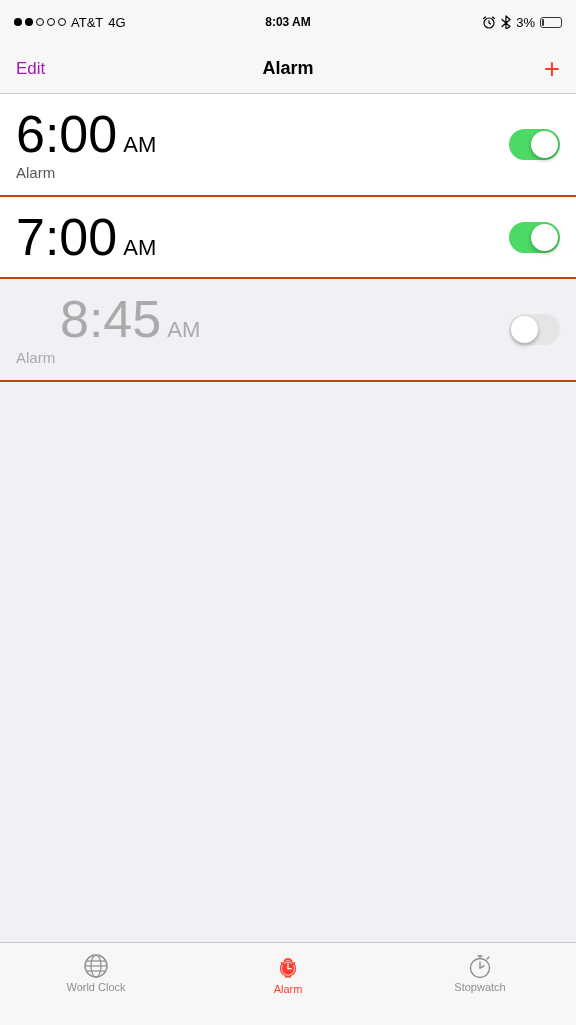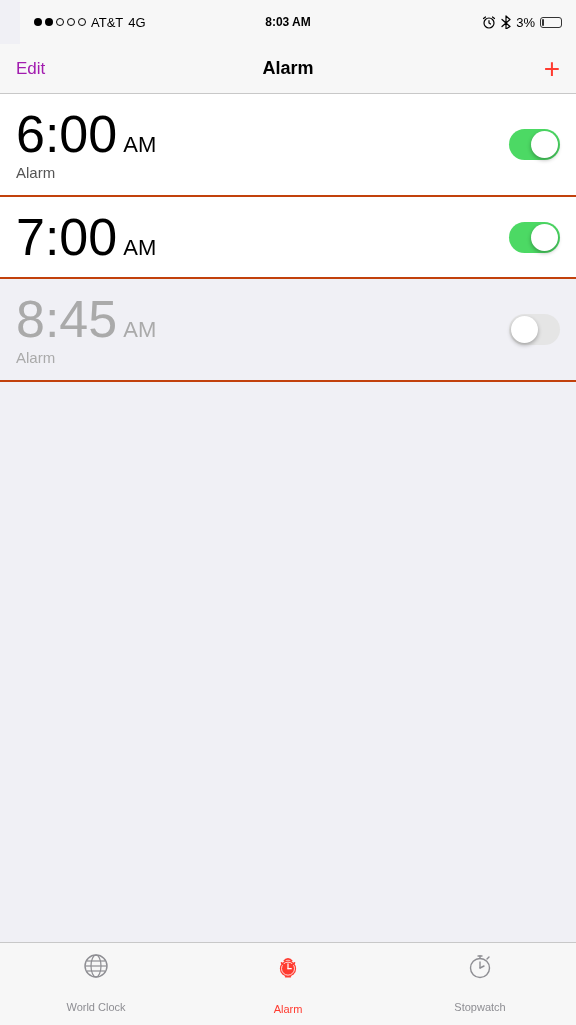--- a/index.html
+++ b/index.html
@@ -16,21 +16,20 @@
     
     .status-bar {
       height: 44px;
       background: #f7f7f7;
       display: flex;
       align-items: center;
       justify-content: space-between;
       padding: 0 14px;
       font-size: 13px;
       font-weight: 500;
-      margin-left: 20px;
     }
     .status-left {
       display: flex;
       align-items: center;
       gap: 5px;
     }
     .signal-dots {
       display: flex;
       gap: 3px;
       align-items: center;
@@ -140,20 +139,21 @@
       font-weight: 200;
       color: #000;
       line-height: 1;
       display: flex;
       align-items: baseline;
       gap: 6px;
     }
 
     .alarm-time.disabled-time {
       color: #aaa;
+      margin-left: 44px;
     }
 
     .alarm-ampm {
       font-size: 22px;
       font-weight: 300;
       color: #000;
     }
 
     .alarm-ampm.disabled-ampm {
       color: #aaa;
@@ -225,21 +225,21 @@
       display: flex;
       align-items: flex-start;
       padding-top: 8px;
     }
 
     .tab-item {
       flex: 1;
       display: flex;
       flex-direction: column;
       align-items: center;
-      gap: 20px;
+      gap: 0;
       cursor: pointer;
     }
 
     .tab-icon {
       width: 30px;
       height: 30px;
       display: flex;
       align-items: center;
       justify-content: center;
     }

